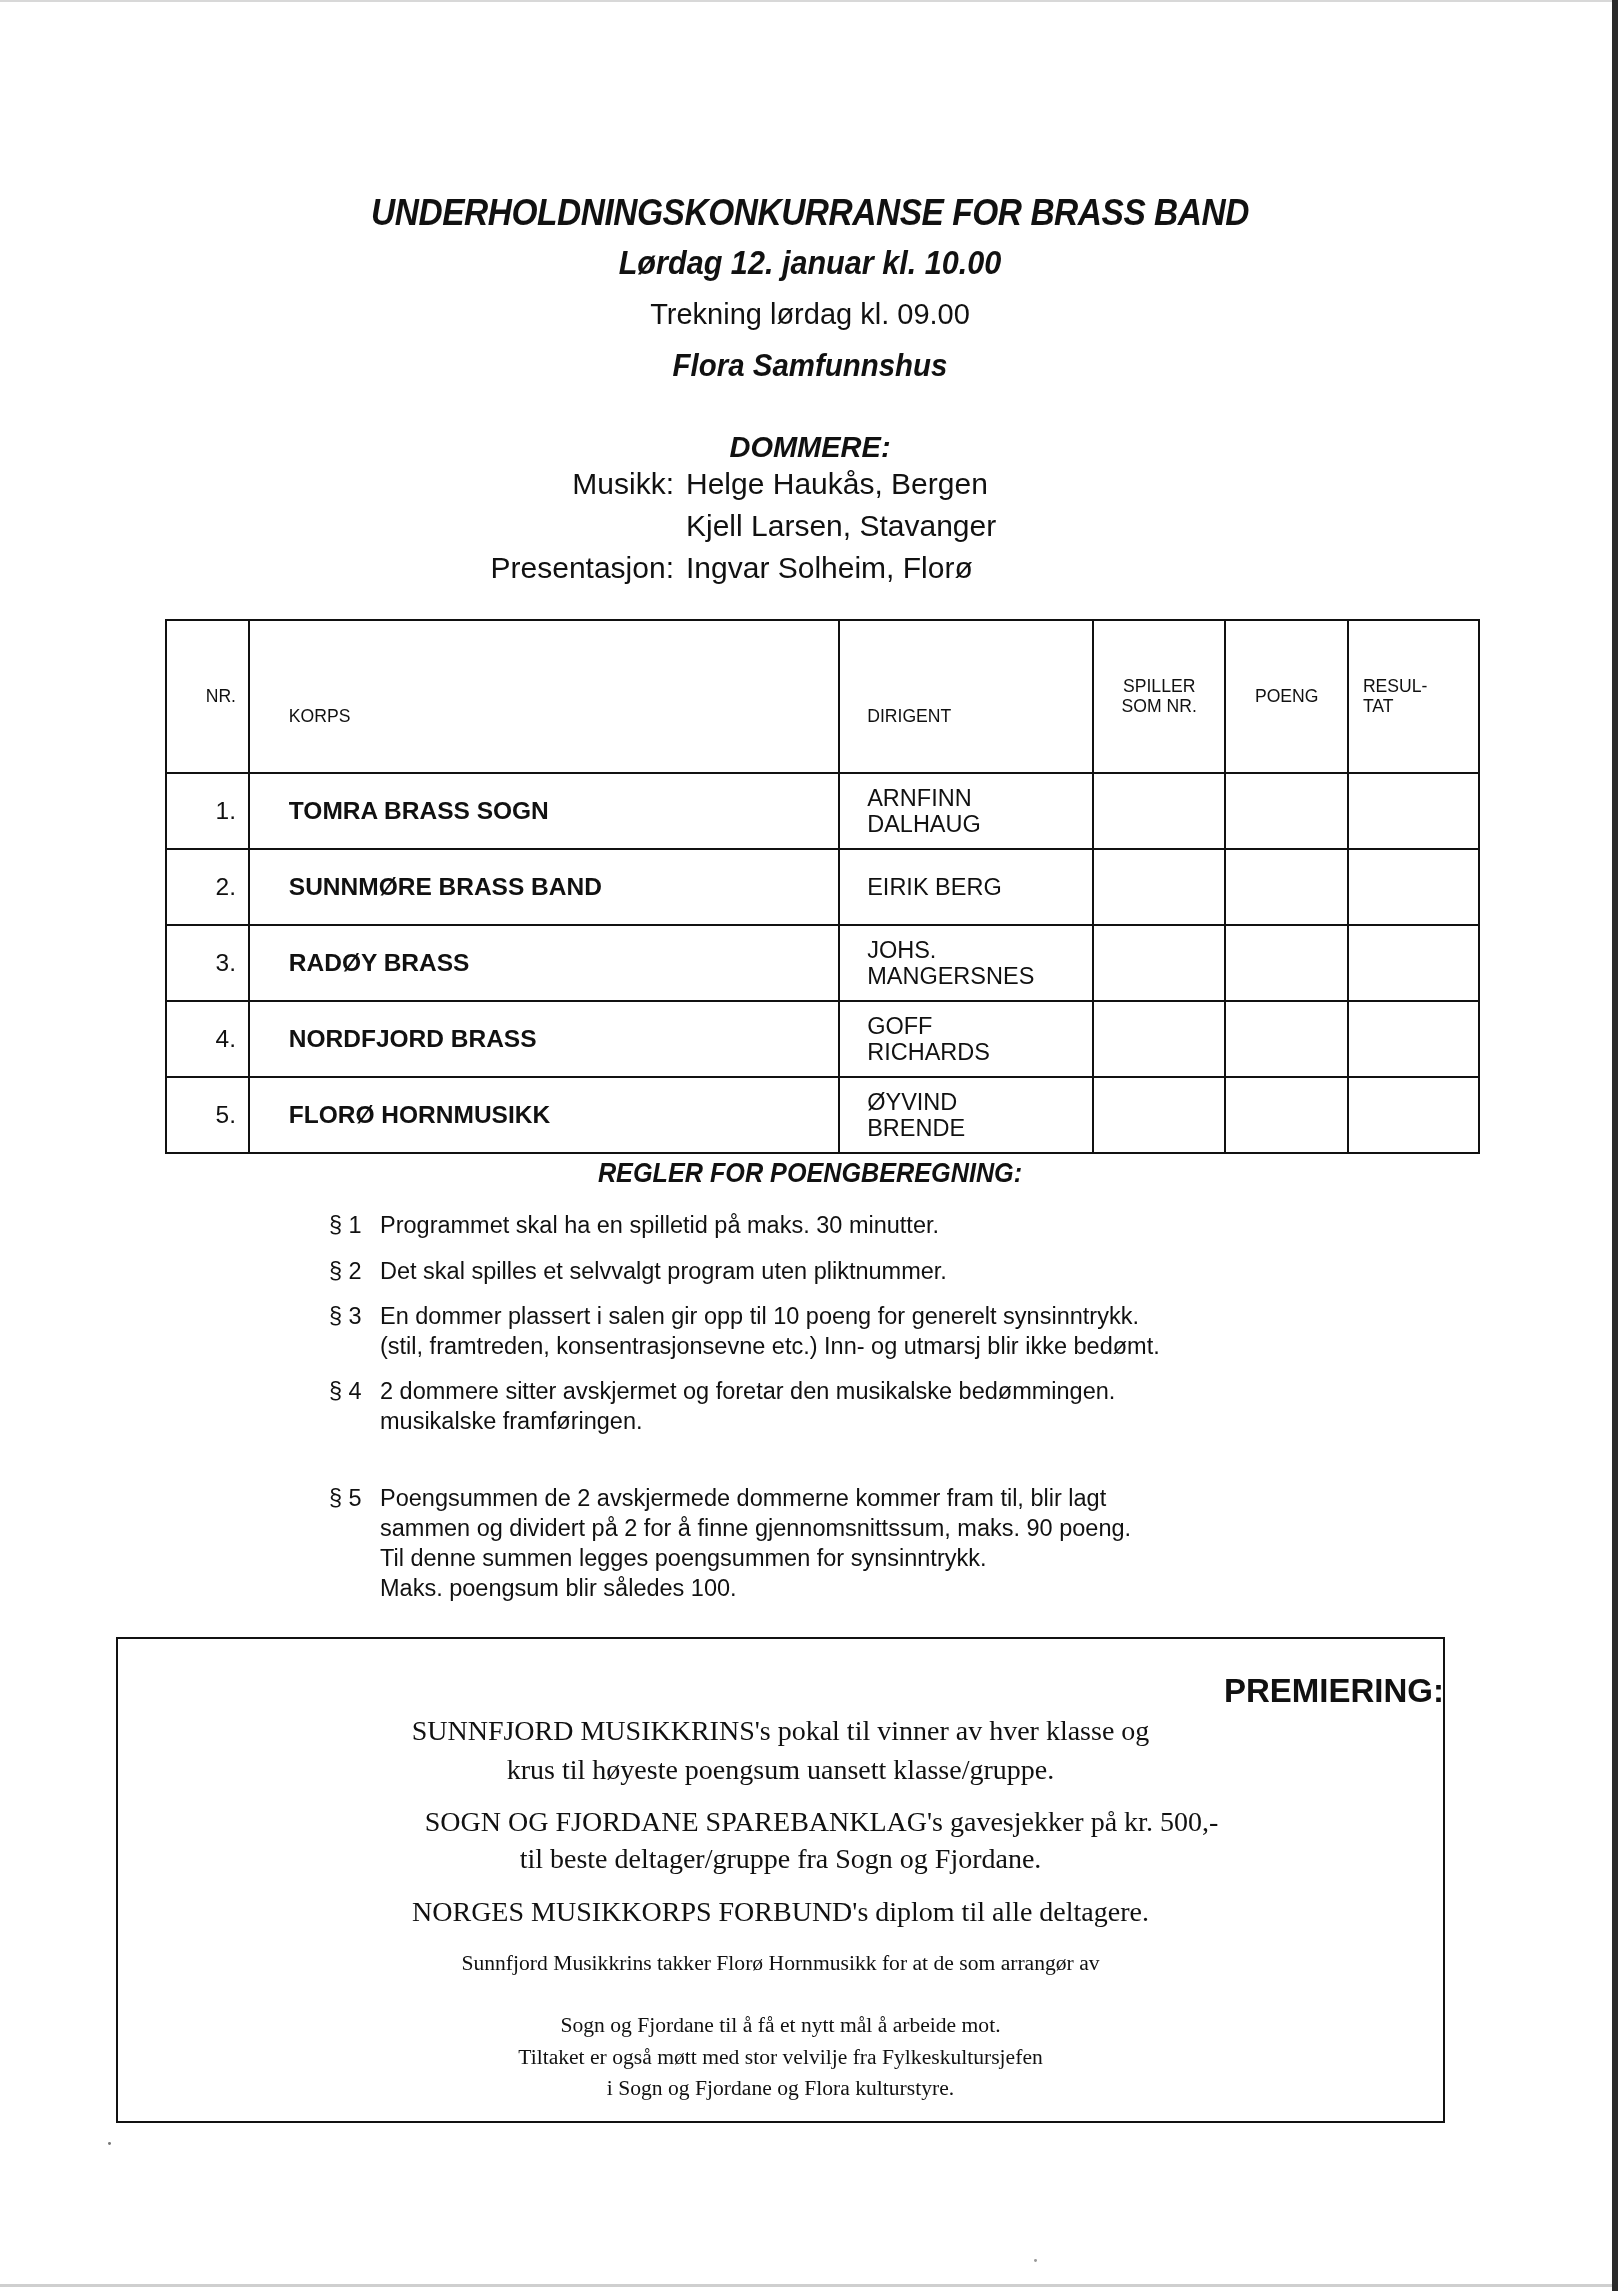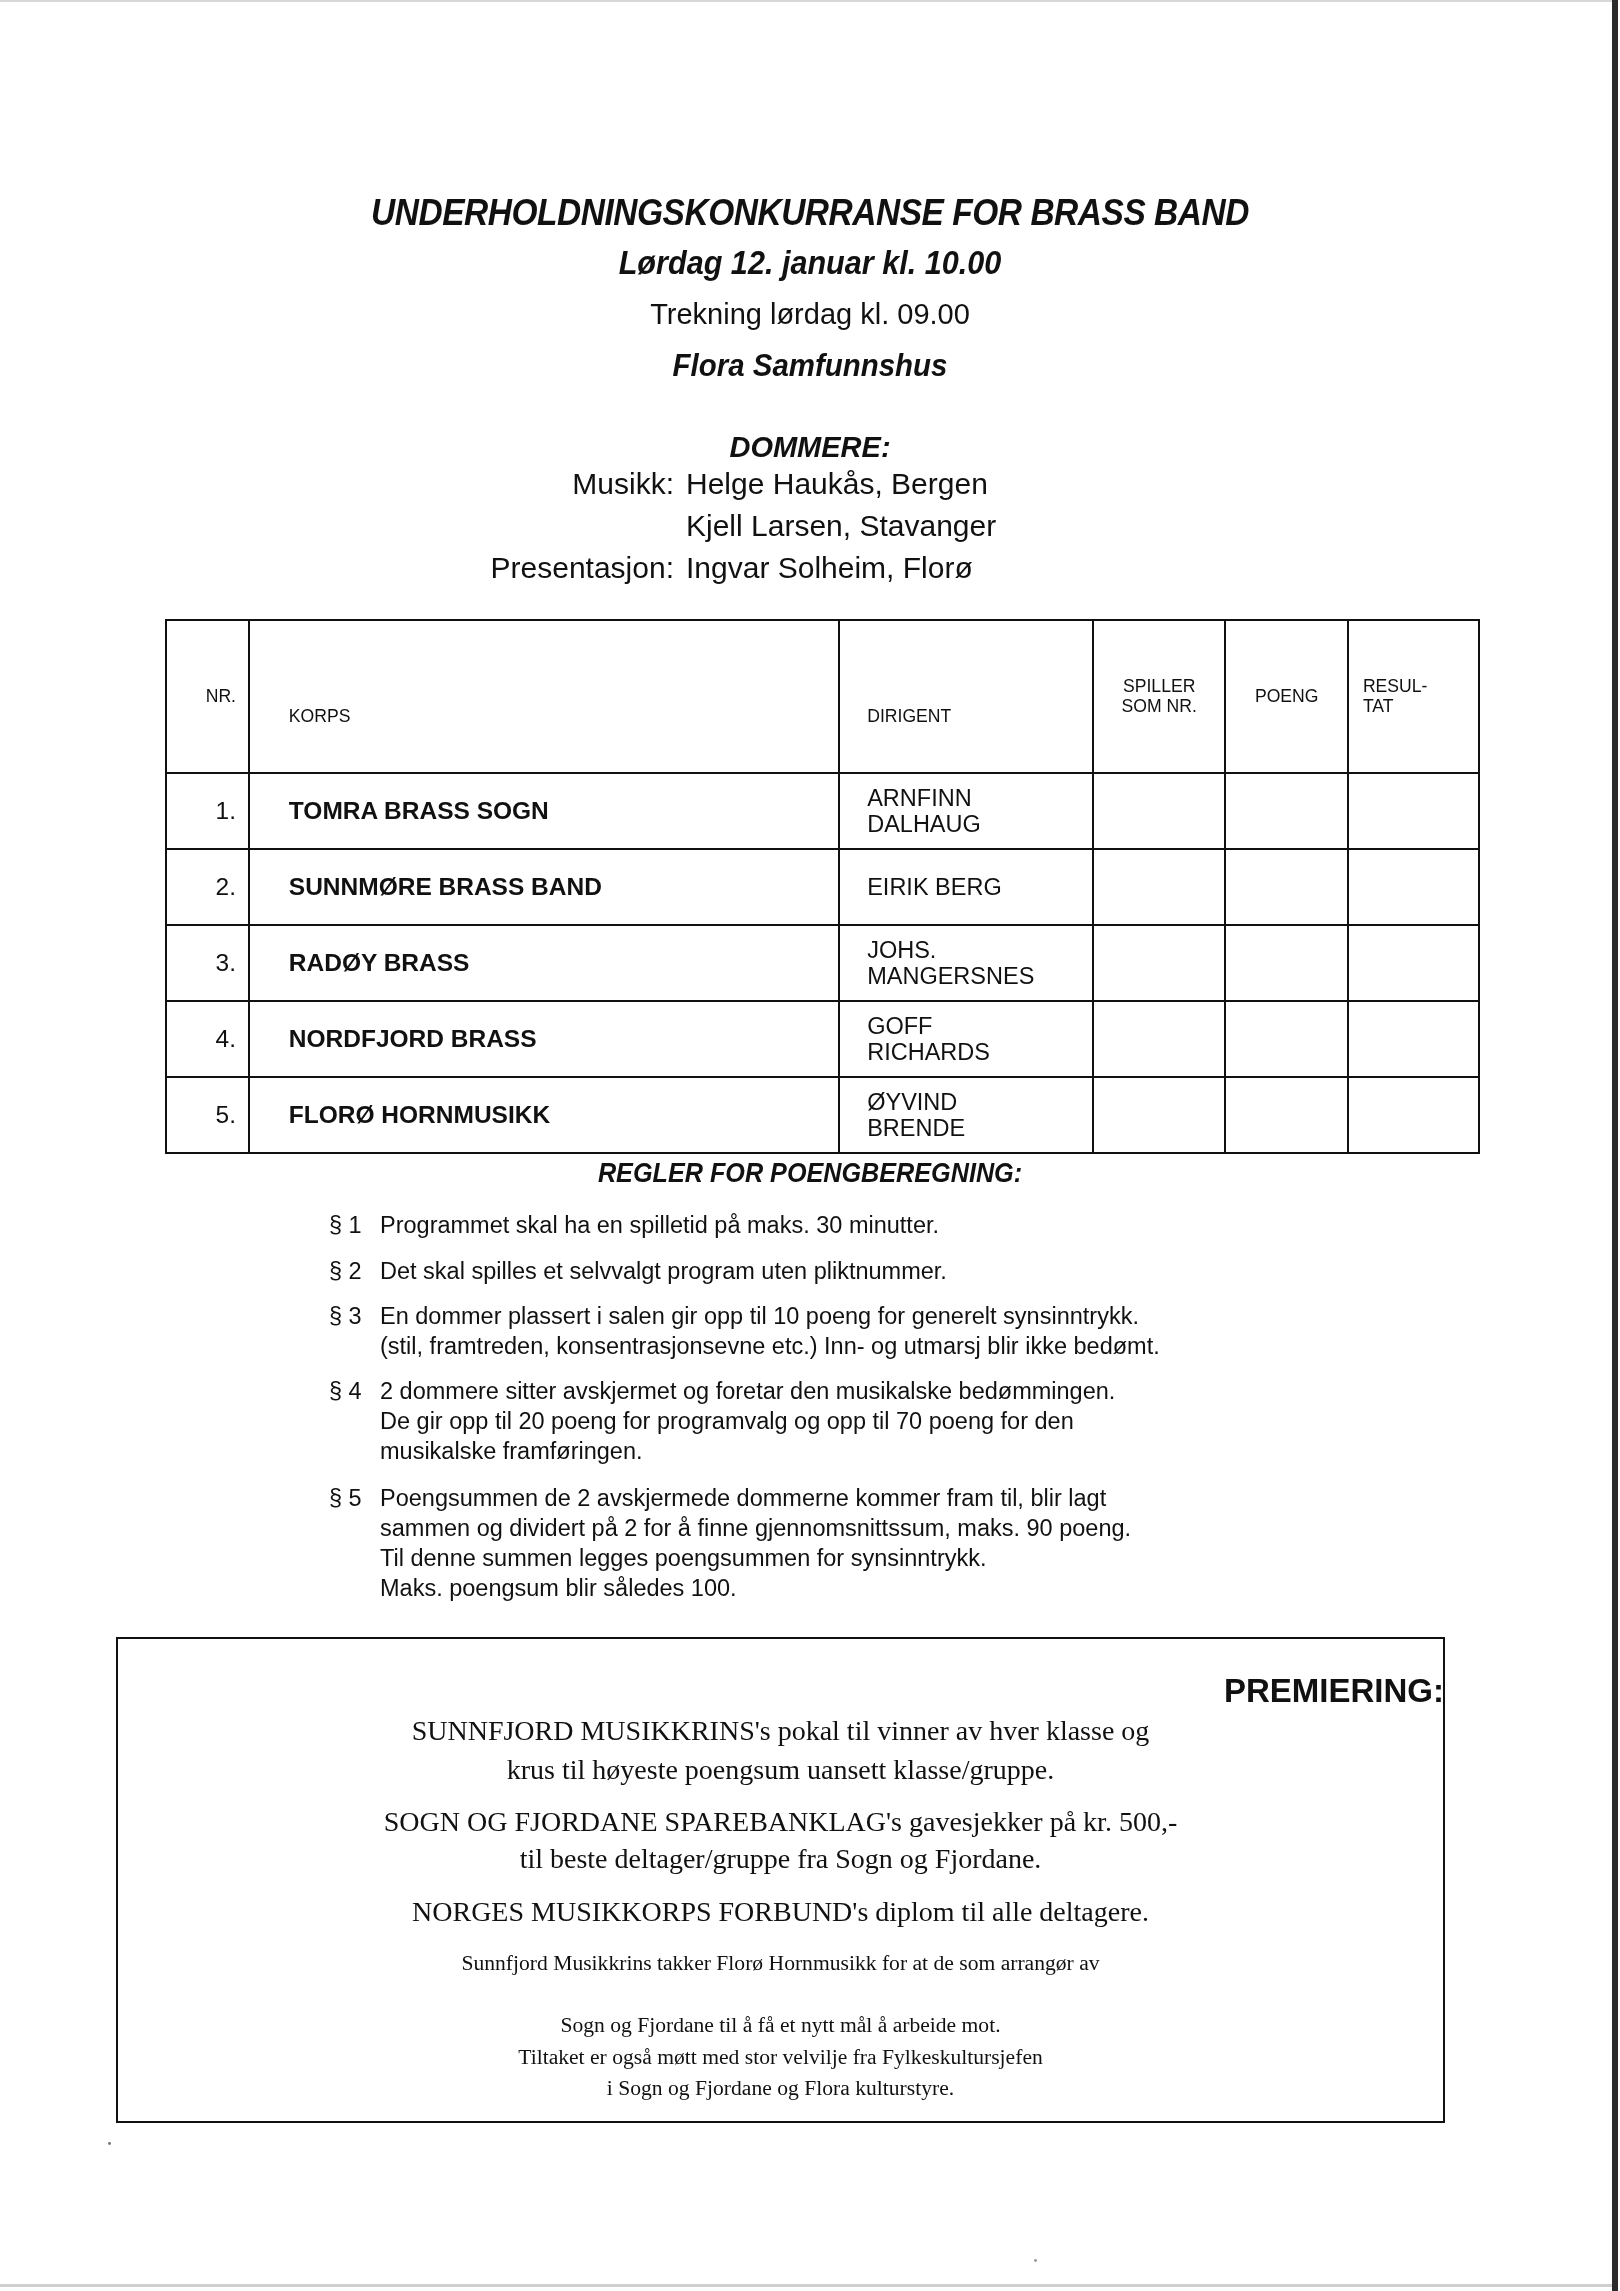--- a/index.html
+++ b/index.html
@@ -141,35 +141,34 @@
 </div>
 <div class="rule" style="top:1256px;">
   <span class="sym">§ 2</span><span>Det skal spilles et selvvalgt program uten pliktnummer.</span>
 </div>
 <div class="rule" style="top:1301px;">
   <span class="sym">§ 3</span><span>En dommer plassert i salen gir opp til 10 poeng for generelt synsinntrykk.</span>
   <span class="cont">(stil, framtreden, konsentrasjonsevne etc.) Inn- og utmarsj blir ikke bedømt.</span>
 </div>
 <div class="rule" style="top:1376px;">
   <span class="sym">§ 4</span><span>2 dommere sitter avskjermet og foretar den musikalske bedømmingen.</span>
-  <span class="cont">De gir opp til 20 poeng for programvalg og opp til 70 poeng for den</span>
   <span class="cont">musikalske framføringen.</span>
 </div>
 <div class="rule" style="top:1483px;">
   <span class="sym">§ 5</span><span>Poengsummen de 2 avskjermede dommerne kommer fram til, blir lagt</span>
   <span class="cont">sammen og dividert på 2 for å finne gjennomsnittssum, maks. 90 poeng.</span>
   <span class="cont">Til denne summen legges poengsummen for synsinntrykk.</span>
   <span class="cont">Maks. poengsum blir således 100.</span>
 </div>
 
 <div class="prize-box">
   <div class="prize-title">PREMIERING:</div>
   <div class="prize-line big" style="top:76px;">SUNNFJORD MUSIKKRINS's pokal til vinner av hver klasse og</div>
   <div class="prize-line big" style="top:115px;">krus til høyeste poengsum uansett klasse/gruppe.</div>
-  <div class="prize-line big" style="top:167px;">SOGN OG FJORDANE SPAREBANKLAG's gavesjekker på kr. 500,-</div>
+  <div class="prize-line big" style="top:167px;padding-left:41px;">SOGN OG FJORDANE SPAREBANKLAG's gavesjekker på kr. 500,-</div>
   <div class="prize-line big" style="top:204px;">til beste deltager/gruppe fra Sogn og Fjordane.</div>
   <div class="prize-line big" style="top:257px;">NORGES MUSIKKORPS FORBUND's diplom til alle deltagere.</div>
   <div class="prize-line small" style="top:312px;text-align:center;">Sunnfjord Musikkrins takker Florø Hornmusikk for at de som arrangør av</div>
   <div class="prize-line small" style="top:374px;">Sogn og Fjordane til å få et nytt mål å arbeide mot.</div>
   <div class="prize-line small" style="top:406px;">Tiltaket er også møtt med stor velvilje fra Fylkeskultursjefen</div>
   <div class="prize-line small" style="top:437px;">i Sogn og Fjordane og Flora kulturstyre.</div>
 </div>
 
 <div class="dot"></div>
 <div class="dot2"></div>

